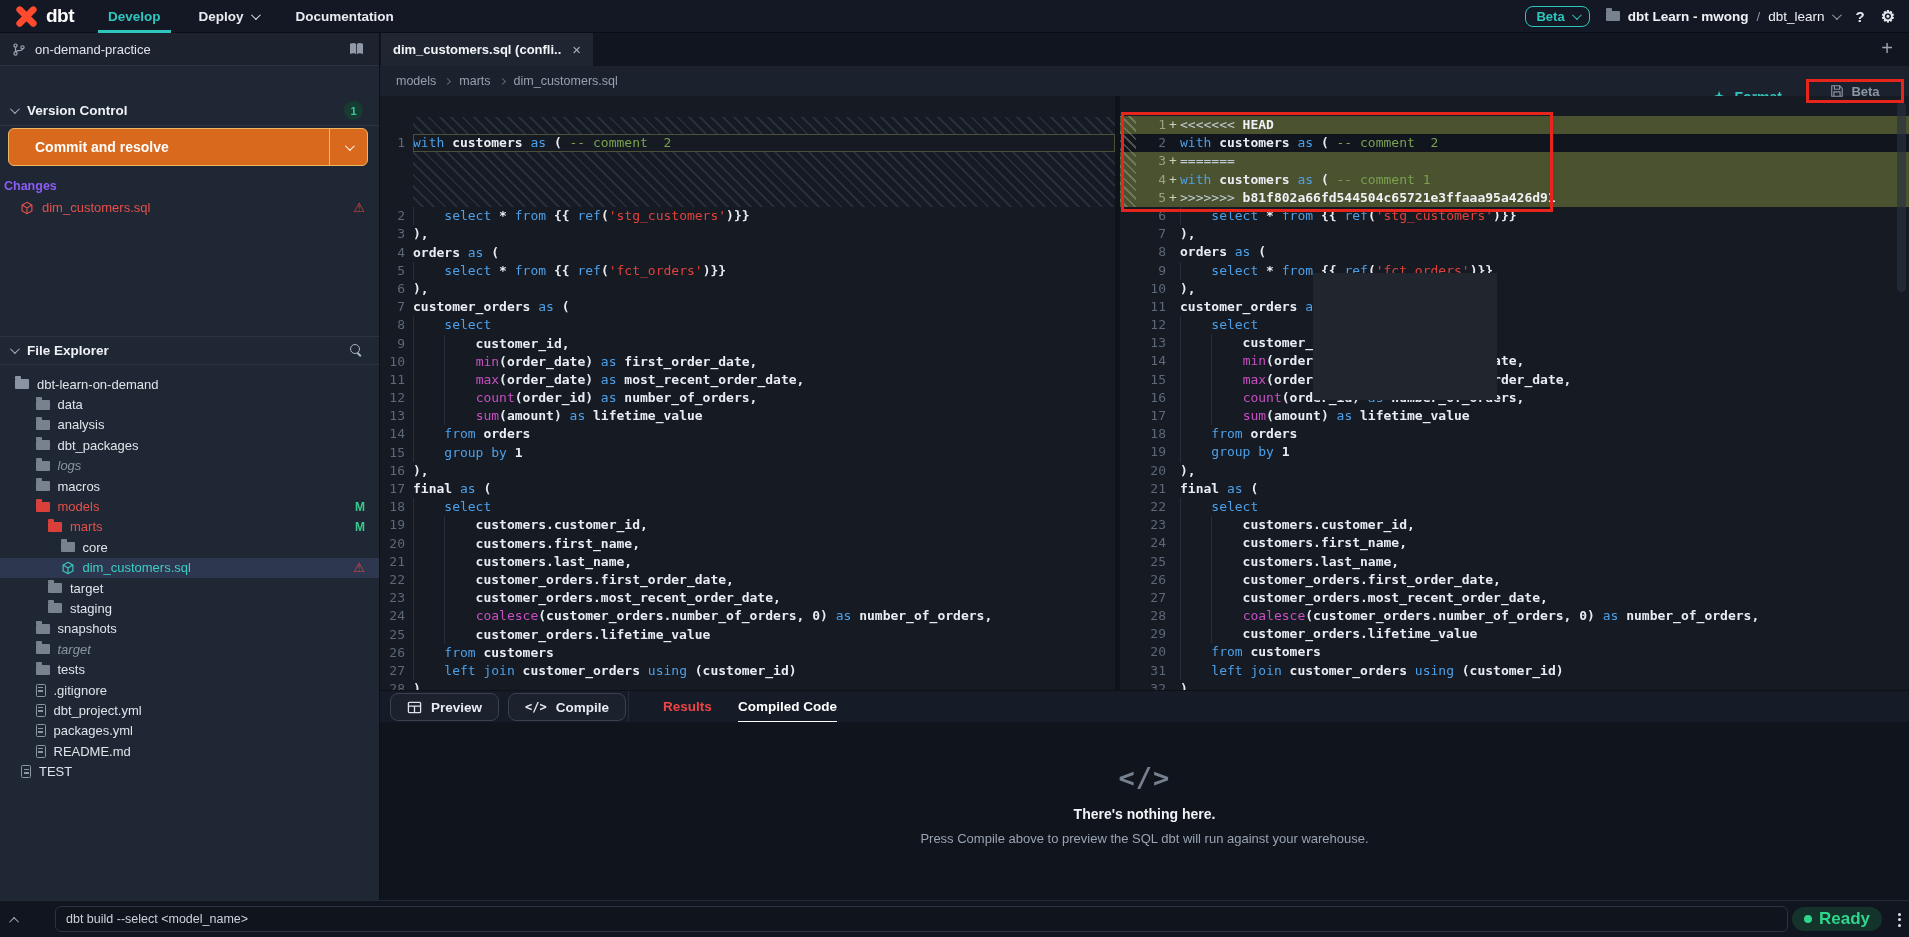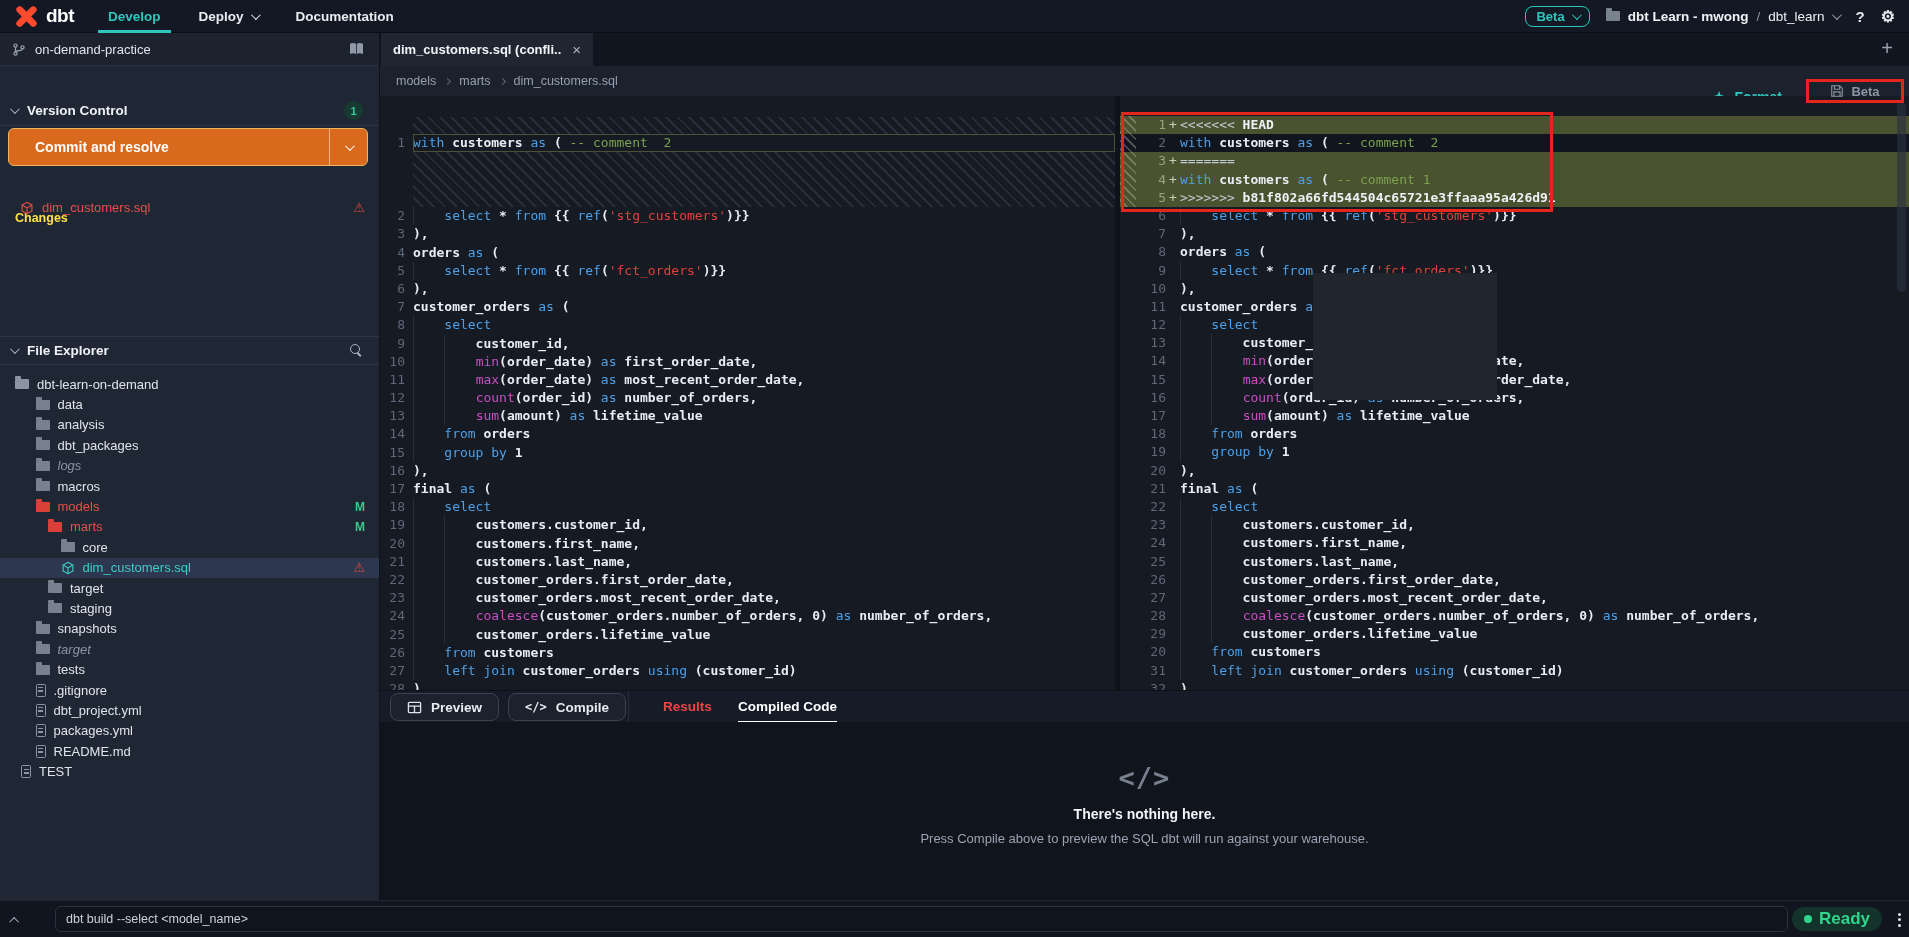--- a/index.html
+++ b/index.html
@@ -44,21 +44,21 @@
     padding:0 16px 0 10px; gap:10px; color:#eef1f5; font-weight:700; font-size:13.5px; }
   .vc-header .chv, .fe-header .chv { color:#aab3c0; }
   .count-badge { margin-left:auto; width:19px; height:19px; border-radius:50%; background:#173a31;
     color:#35c79b; font-size:11px; font-weight:700; display:flex; align-items:center; justify-content:center; }
   .vc-divider { position:absolute; left:0; top:92px; width:100%; height:1px; background:#2c3442; }
   .commit-btn { position:absolute; left:8px; top:95px; width:360px; height:38px; background:#d9691d;
     border:1px solid #eeb661; border-radius:6px; display:flex; align-items:stretch; cursor:pointer; overflow:hidden;}
   .commit-btn .main { flex:1; display:flex; align-items:center; padding-left:26px;
     color:#fff; font-weight:700; font-size:14px; }
   .commit-btn .dd { width:38px; border-left:1px solid rgba(255,236,200,.6); display:flex; align-items:center; justify-content:center; color:#fff; }
-  .changes-label { position:absolute; left:15px; top:146px; color:#fde047; font-weight:700; font-size:12.5px;margin-top:32px; }
+  .changes-label { position:absolute; left:4px; top:146px; color:#8b5cf6; font-weight:700; font-size:12.5px; }
   .changed-file { position:absolute; left:0; top:164px; width:100%; height:21px; display:flex; align-items:center;
     gap:8px; padding:0 14px 0 20px; font-size:13px; color:#e5504a; cursor:pointer;}
   .changed-file .spacer { flex:1; }
   .warn-glyph { color:#e5433e; font-size:13px; line-height:1; }
   .fe-header { position:absolute; left:0; top:303px; width:100%; height:29px; border-top:1px solid #2c3442;
     border-bottom:1px solid #2c3442; display:flex; align-items:center; padding:0 16px 0 10px; gap:10px;
     color:#eef1f5; font-weight:700; font-size:13.5px; }
   .search-glyph { margin-left:auto; position:relative; width:13px; height:13px; }
   .search-glyph::before { content:''; position:absolute; left:0; top:0; width:8px; height:8px;
     border:1.6px solid #aab3c0; border-radius:50%; }

